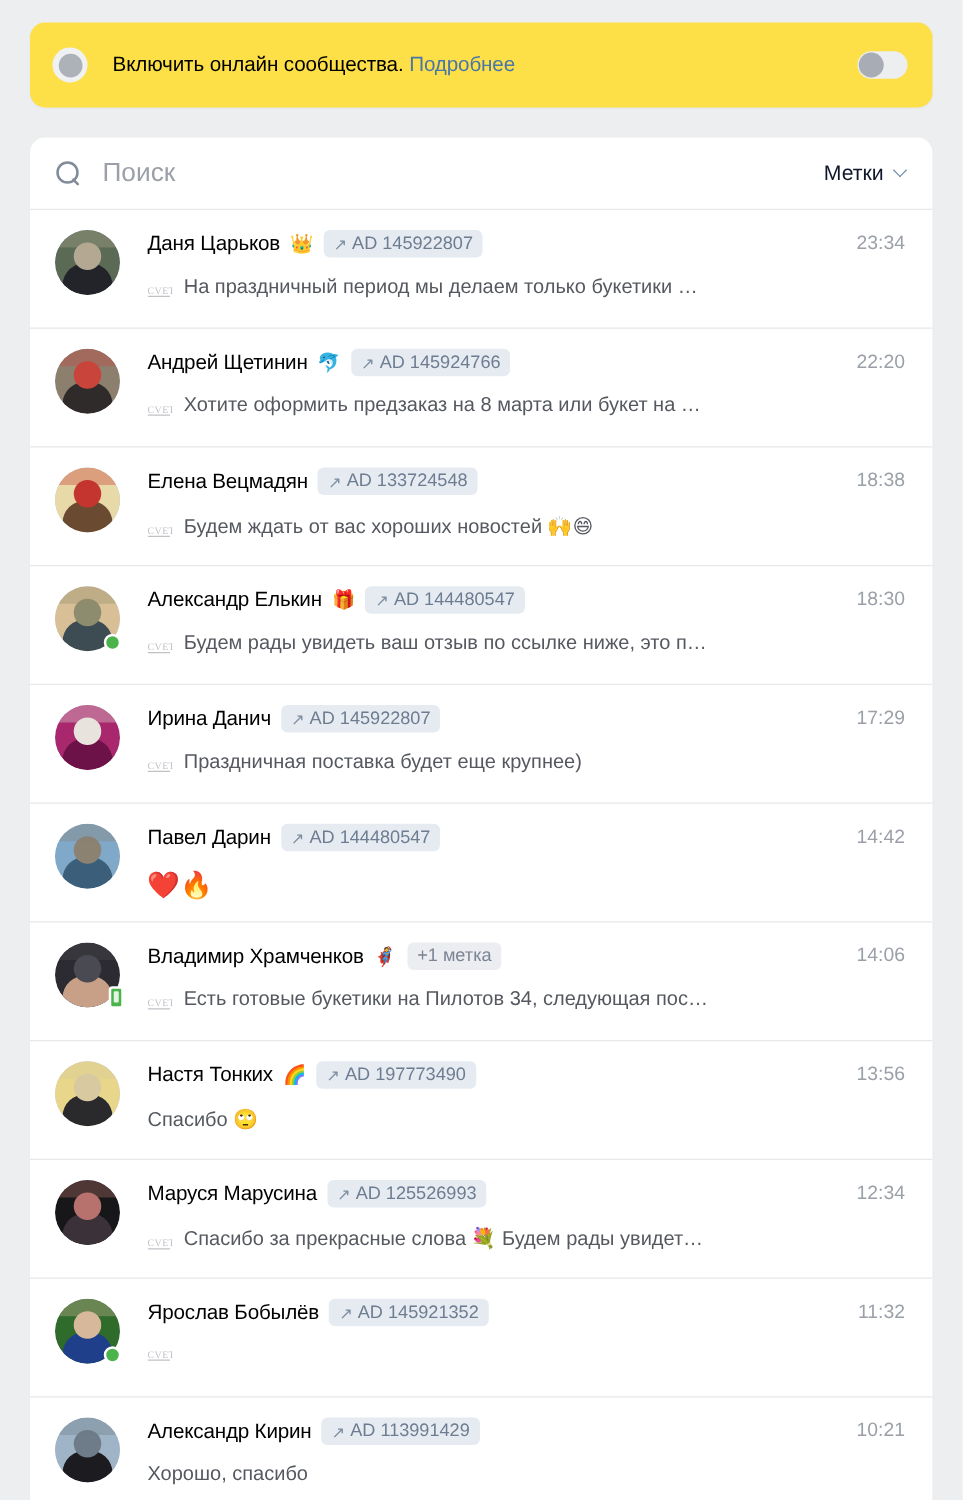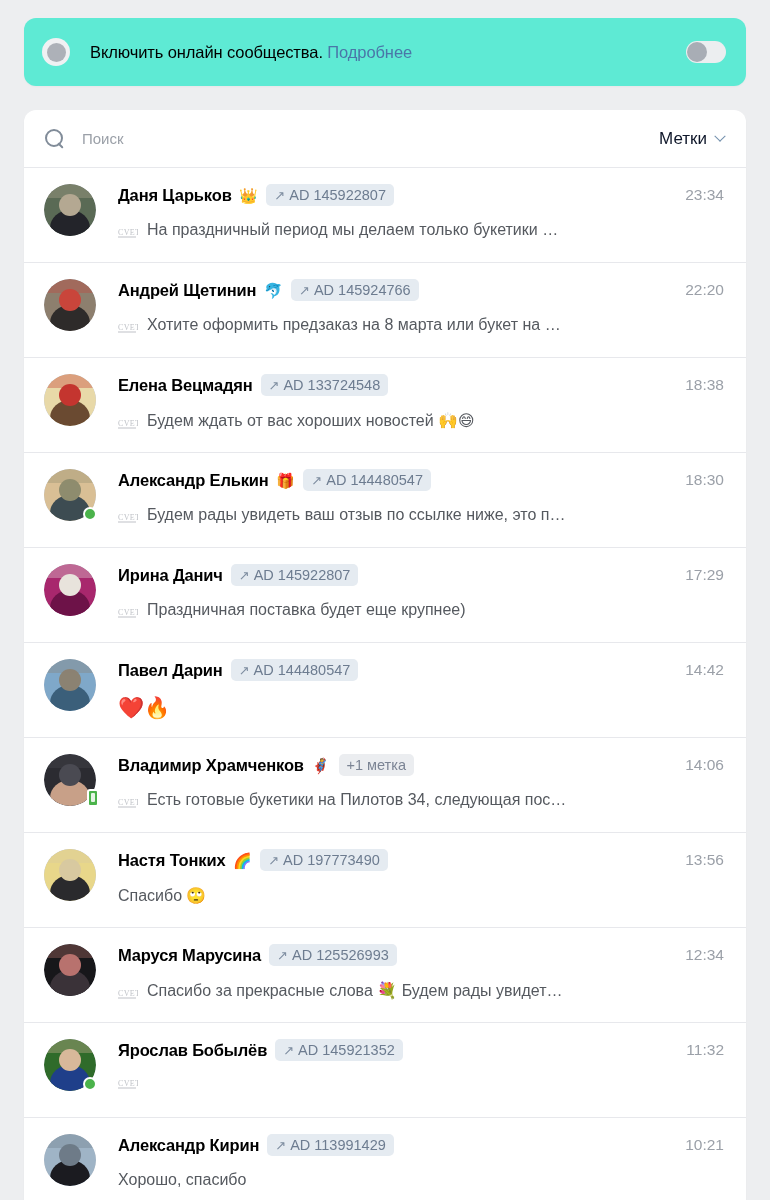--- a/index.html
+++ b/index.html
@@ -16,21 +16,21 @@
   .page {
     width: 770px;
     height: 1200px;
     position: relative;
     padding: 0 24px;
   }
 
   
   .banner {
     margin-top: 18px;
-    background: #5eead4;
+    background: #fde047;
     border-radius: 12px;
     height: 68px;
     display: flex;
     align-items: center;
     padding: 0 20px 0 18px;
     box-shadow: 0 1px 2px rgba(0,0,0,0.03);
   }
   .banner-icon {
     width: 28px; height: 28px;
     border-radius: 50%;
@@ -111,21 +111,21 @@
     transform: rotate(45deg);
     transform-origin: left center;
     border-radius: 1px;
   }
   .search-input {
     flex: 1 1 auto;
     border: none;
     outline: none;
     margin-left: 16px;
     font-family: inherit;
-    font-size: 15px;
+    font-size: 21px;
     color: #000;
     background: transparent;
   }
   .search-input::placeholder { color: #9ba0a8; }
   .labels-btn {
     flex: none;
     display: flex;
     align-items: center;
     gap: 9px;
     font-size: 17px;
@@ -199,21 +199,21 @@
     padding-top: 1px;
   }
   .row-top {
     display: flex;
     align-items: center;
     gap: 8px;
     height: 24px;
   }
   .name {
     font-size: 16.5px;
-    font-weight: bold;
+    font-weight: normal;
     color: #000000;
     letter-spacing: -0.15px;
     white-space: nowrap;
   }
   .name-emoji {
     font-size: 15px;
     line-height: 1;
   }
   .tag {
     display: inline-flex;

